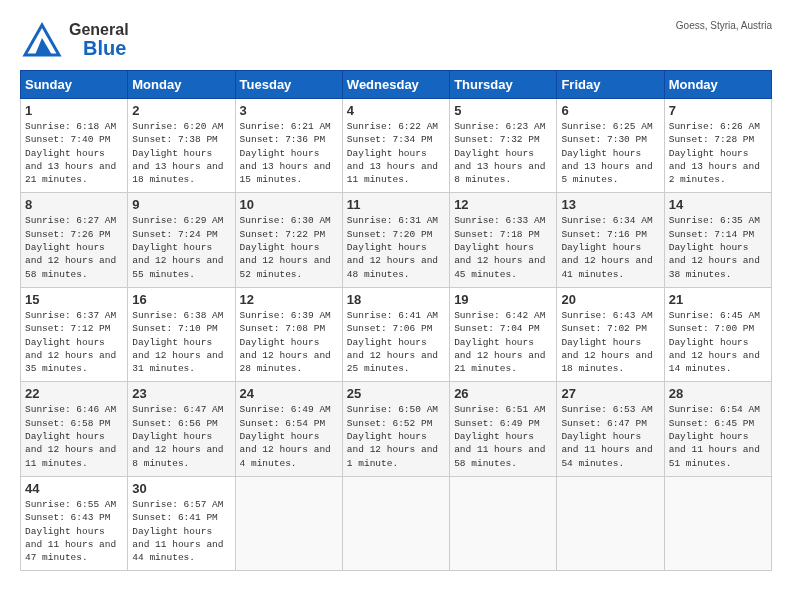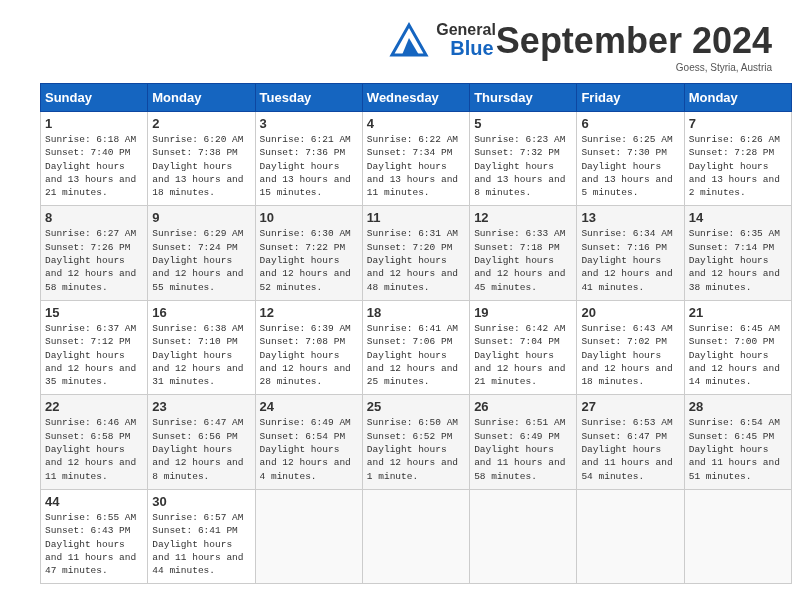--- a/index.html
+++ b/index.html
@@ -5,41 +5,40 @@
     * { margin: 0; padding: 0; box-sizing: border-box; }
     body {
       font-family: Arial, sans-serif;
       background: #fff;
       width: 792px;
       min-height: 612px;
       padding: 20px;
     }
     .header {
       display: flex;
-      justify-content: flex-end;
+      justify-content: space-between;
       align-items: flex-start;
       margin-bottom: 10px;
     }
     .title-block {
       text-align: right;
     }
     .month-title {
       font-size: 36px;
       font-weight: bold;
       color: #333;
     }
     .location {
       font-size: 10px;
       color: #555;
     }
     table {
       width: 100%;
       border-collapse: collapse;
       table-layout: fixed;
-      margin-left: 20px;
     }
     thead tr th {
       background-color: #1565c0;
       color: #fff;
       font-size: 13px;
       font-weight: bold;
       padding: 6px 4px;
       text-align: left;
       border: 1px solid #0d47a1;
     }
@@ -105,21 +104,20 @@
     <svg class="logo-img" viewBox="0 0 45 40" xmlns="http://www.w3.org/2000/svg">
       <polygon points="5,35 22,5 39,35" fill="none" stroke="#1565c0" stroke-width="3"></polygon>
       <polygon points="15,35 22,18 32,35" fill="#1565c0"></polygon>
     </svg>
     <div class="logo-words">
       <span class="logo-general">General</span>
       <span class="logo-blue">Blue</span>
     </div>
   </div>
   <div class="title-block">
-    <div class="month-title">September 2024</div>
     <div class="location">Goess, Styria, Austria</div>
   </div>
 </div>
 
 <table>
   <thead>
     <tr>
       <th>Sunday</th>
       <th>Monday</th>
       <th>Tuesday</th>

